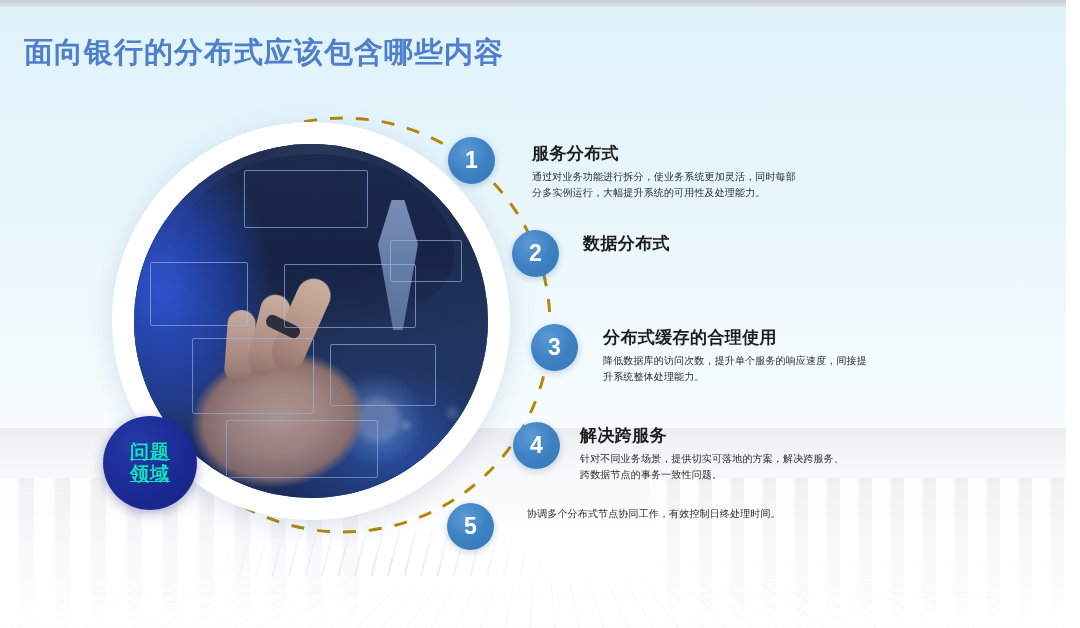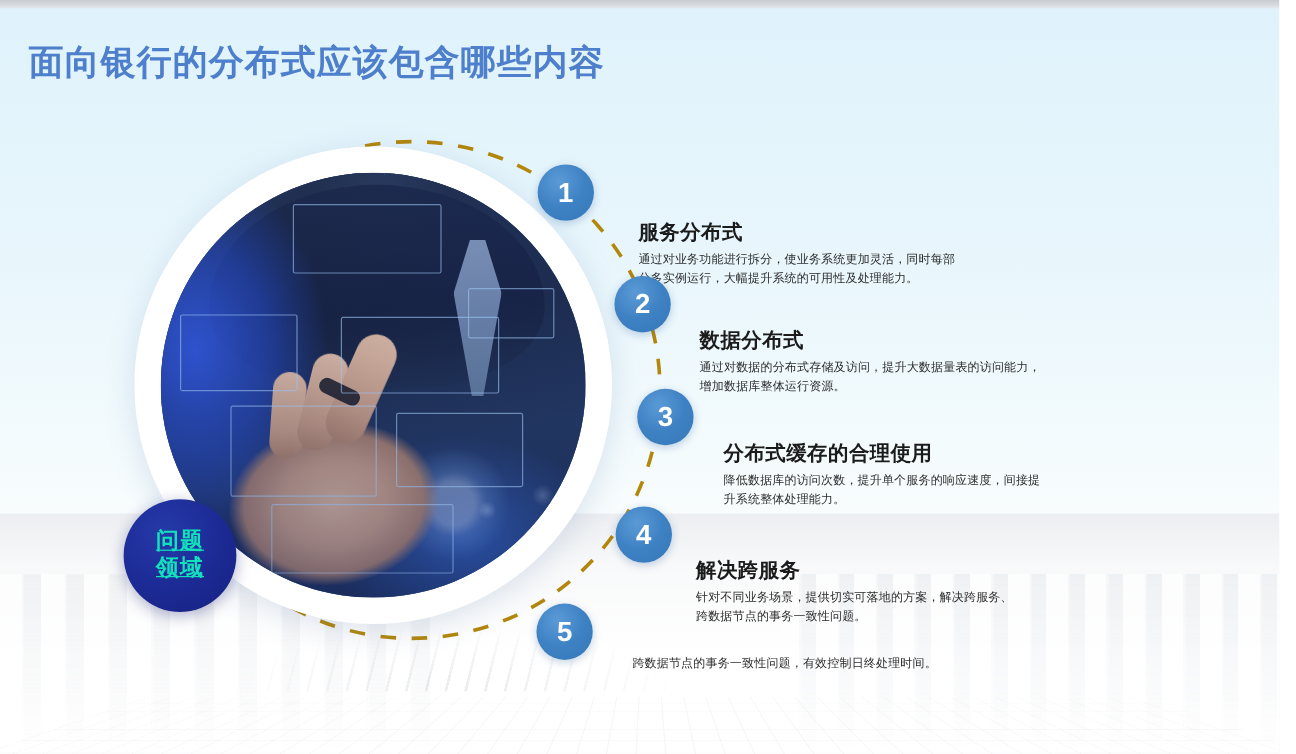--- a/index.html
+++ b/index.html
@@ -178,21 +178,21 @@
 
   
   .item{position:absolute;}
   .badge{
     position:absolute;width:47px;height:47px;border-radius:50%;
     background:radial-gradient(circle at 38% 30%,#5a9ad6 0%,#3f82c4 48%,#3578b8 100%);
     color:#ffffff;font-size:23px;font-weight:bold;
     display:flex;align-items:center;justify-content:center;
     box-shadow:0 2px 7px rgba(40,90,150,.28);
   }
-  .itxt{position:absolute;margin-top:40px;}
+  .itxt{position:absolute;}
   .ih{font-size:17px;font-weight:bold;color:#1b1b1b;letter-spacing:.4px;margin-bottom:4px;}
   .ip{font-size:10px;color:#2c2c2c;line-height:1.62;letter-spacing:.15px;white-space:pre-line;}
 </style>
 </head>
 <body>
 
 <div class="slide">
 
   <div class="top-strip"></div>
 
@@ -246,22 +246,20 @@
       <div class="ih">服务分布式</div>
       <div class="ip">通过对业务功能进行拆分，使业务系统更加灵活，同时每部
 分多实例运行，大幅提升系统的可用性及处理能力。</div>
     </div>
   </div>
 
   <div class="item">
     <div class="badge" style="left:512px;top:230px;">2</div>
     <div class="itxt" style="left:583px;top:232px;width:420px;">
       <div class="ih">数据分布式</div>
-      <div class="ip">通过对数据的分布式存储及访问，提升大数据量表的访问能力，
-增加数据库整体运行资源。</div>
     </div>
   </div>
 
   <div class="item">
     <div class="badge" style="left:531px;top:324px;">3</div>
     <div class="itxt" style="left:603px;top:326px;width:400px;">
       <div class="ih">分布式缓存的合理使用</div>
       <div class="ip">降低数据库的访问次数，提升单个服务的响应速度，间接提
 升系统整体处理能力。</div>
     </div>
@@ -272,17 +270,17 @@
     <div class="itxt" style="left:580px;top:424px;width:420px;">
       <div class="ih">解决跨服务</div>
       <div class="ip">针对不同业务场景，提供切实可落地的方案，解决跨服务、
 跨数据节点的事务一致性问题。</div>
     </div>
   </div>
 
   <div class="item">
     <div class="badge" style="left:447px;top:503px;">5</div>
     <div class="itxt" style="left:527px;top:506px;width:430px;">
-      <div class="ip">跨数据节点的事务一致性问题，有效控制日终处理时间。</div>
+      <div class="ip">协调多个分布式节点协同工作，有效控制日终处理时间。</div>
     </div>
   </div>
 
 </div>
 
 </body></html>

